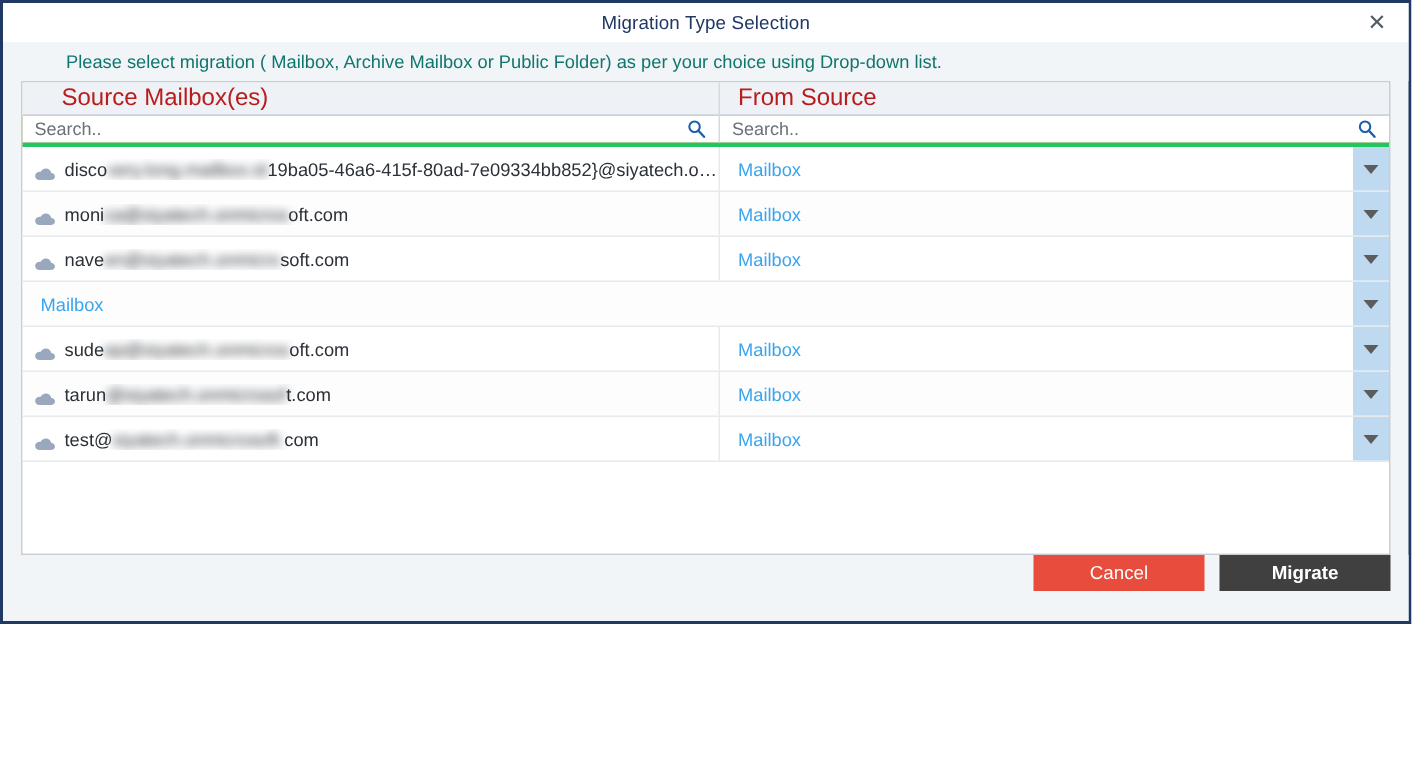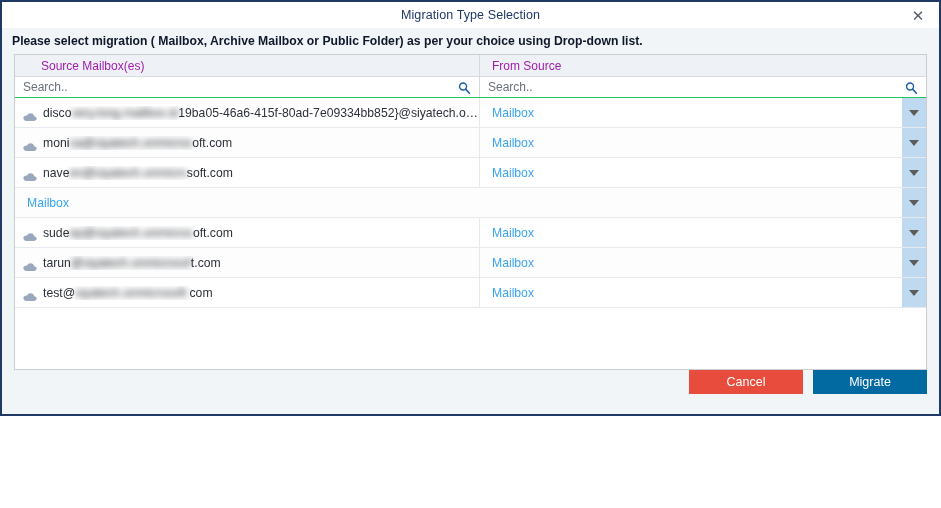--- a/index.html
+++ b/index.html
@@ -49,56 +49,57 @@
   .instruction-bar {
     height: 26px;
     min-height: 26px;
     background: #f2f5f7;
     display: flex;
     align-items: center;
     padding-left: 10px;
   }
   .instruction-text {
     font-size: 12.2px;
-    font-weight: bold;
-    color: #0f172a;
+    font-weight: normal;
+    color: #0f766e;
+    margin-left: 32px;
   }
   
   .table-panel {
     margin: 0 12px 0 12px;
     flex: 1;
     background: #fdfdfd;
     border: 1px solid #c8cdd2;
     display: flex;
     flex-direction: column;
     overflow: hidden;
   }
   .col-head-row {
     display: flex;
     height: 22px;
     min-height: 22px;
     background: #eef1f5;
     border-bottom: 1px solid #d5dae0;
   }
   .col-head {
-    font-size: 12px;
-    color: #a21caf;
+    font-size: 16px;
+    color: #b91c1c;
     display: flex;
     align-items: center;
     padding-left: 26px;
     background: #eef1f5;
   }
   .col-head.first { width: 465px; min-width:465px; border-right: 1px solid #d5dae0; }
   .col-head.second { flex: 1; padding-left: 12px; }
 
   .search-row {
     display: flex;
     height: 21px;
     min-height: 21px;
-    border-bottom: 1px solid #22c55e;
+    border-bottom: 3px solid #22c55e;
     background: #4d7c0f;
   }
   .search-cell {
     position: relative;
     display: flex;
     align-items: center;
     background: #ffffff;
   }
   .search-cell.first { width: 465px; min-width:465px; border-right: 1px solid #d5dae0; }
   .search-cell.second { flex: 1; }
@@ -191,21 +192,21 @@
   .btn {
     width: 114px;
     height: 24px;
     border: none;
     color: #ffffff;
     font-size: 12.5px;
     cursor: pointer;
     font-family: "Liberation Sans", sans-serif;
   }
   .btn-cancel { background: #e74c3c; }
-  .btn-migrate { background: #0369a1; font-weight: normal; }
+  .btn-migrate { background: #404040; font-weight: bold; }
 </style>
 </head>
 <body>
 
 <div class="window">
 
   <div class="titlebar">
     <span class="titlebar-text">Migration Type Selection</span>
     <button class="close-btn">✕</button>
   </div>

